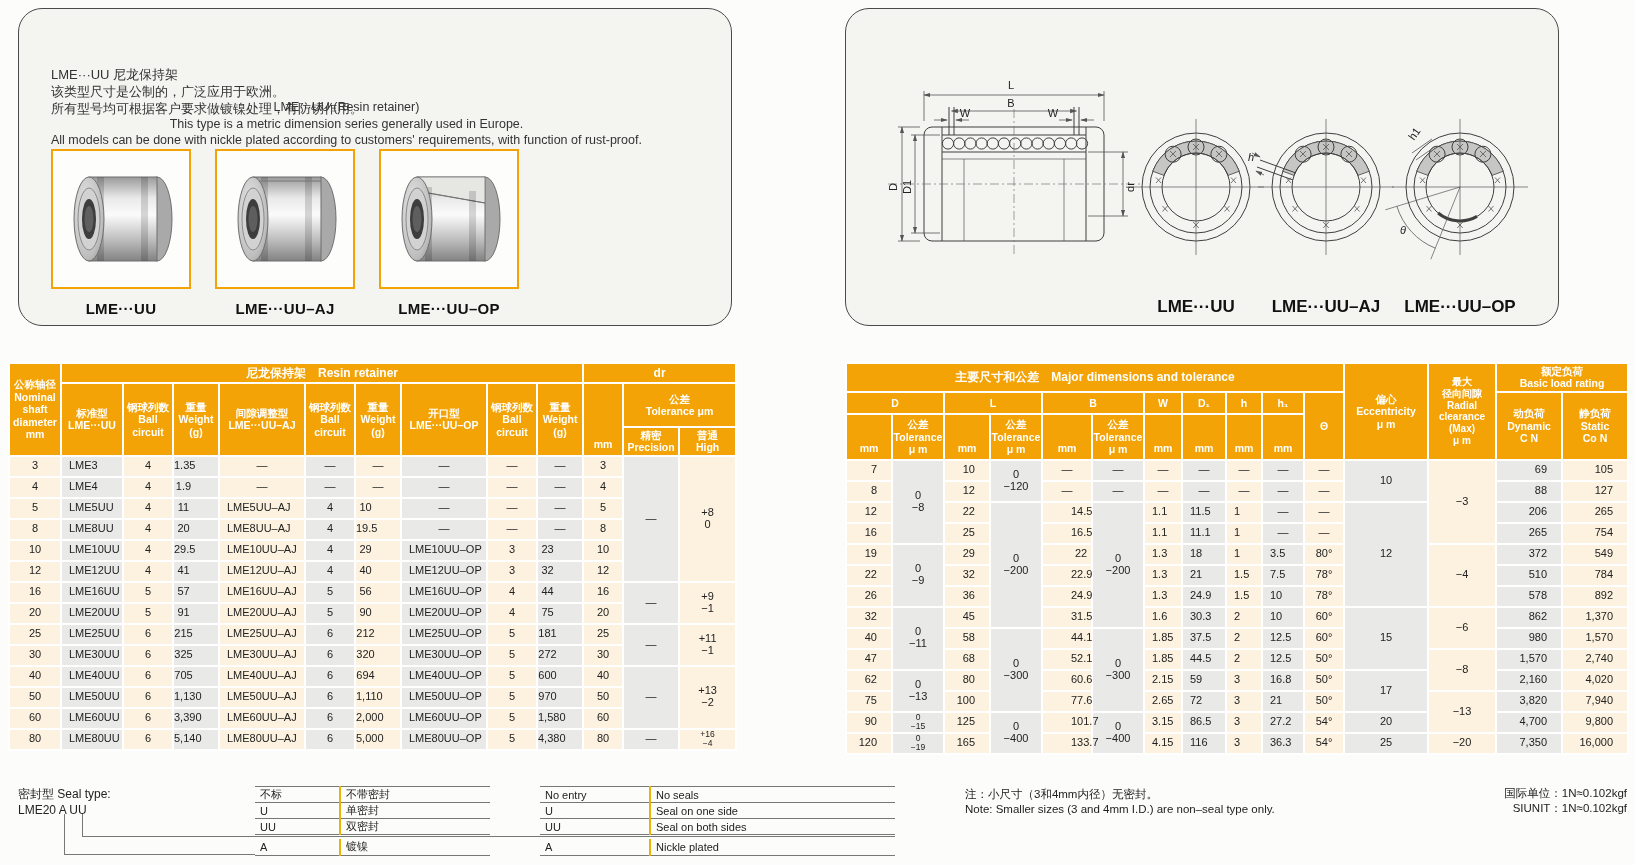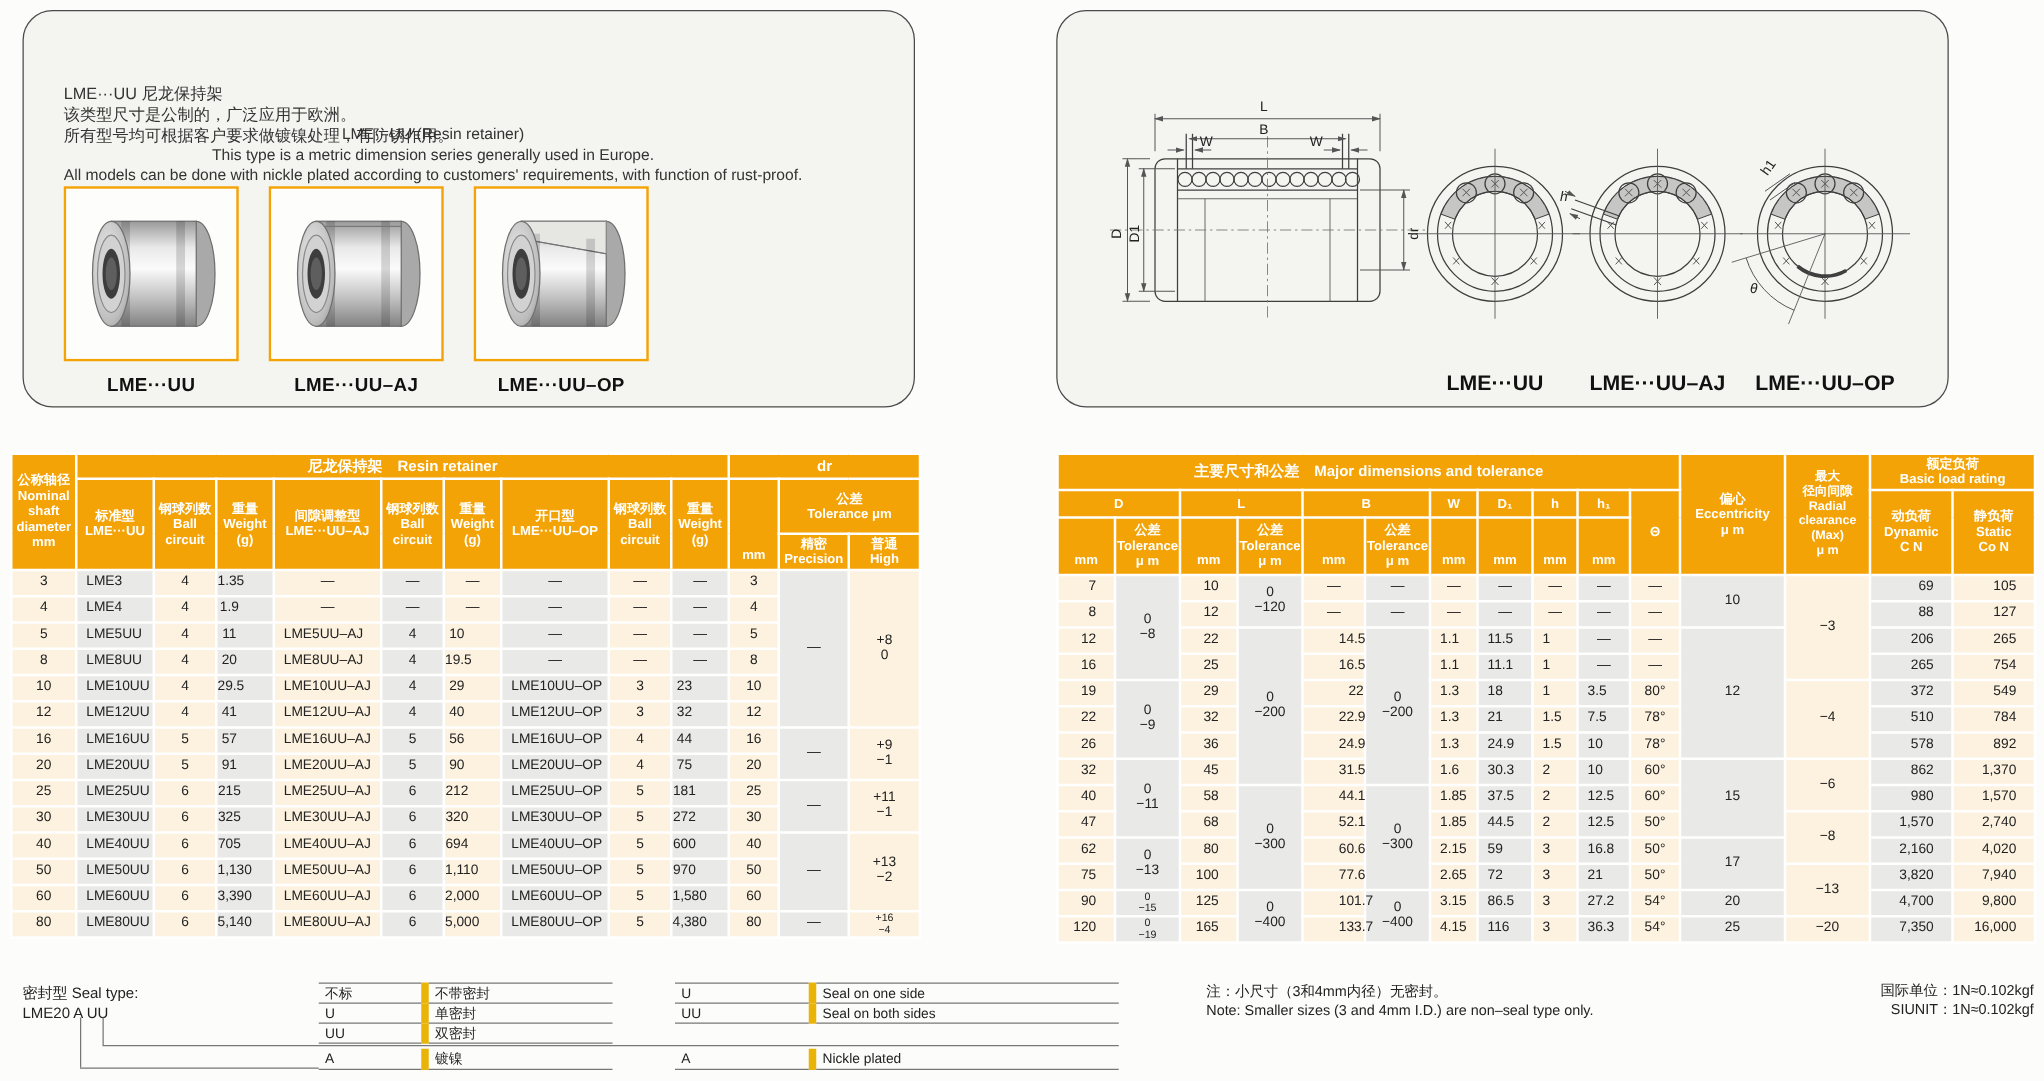--- a/index.html
+++ b/index.html
@@ -48,31 +48,31 @@
   .spec tr.h1 { height:20px; } .spec tr.h2 { height:44px; } .spec tr.h3 { height:27px; }
   #right-table tr.h2 { height:22px; } #right-table tr.h3 { height:46px; }
   .spec th.thb { vertical-align:bottom; padding-bottom:4px; }
   .spec td {
     font-size:11px; height:21px; border:2px solid #fff;
     vertical-align:middle; line-height:1.08; color:#222;
   }
   td.c { background:#FCF2DF; } td.g { background:#E9E9E7; }
   td.ctr { text-align:center; }
   td.lft { text-align:left; padding-left:7px; }
-  td.lft2{ text-align:right; padding-left:28px; }
+  td.lft2{ text-align:center; padding-left:28px; }
   td.rgt { text-align:center; padding-right:25px; }
   td.rgt2{ text-align:right; padding-right:14px; }
   td.dash{ text-align:center; padding:0; }
   td.small { font-size:8.5px; line-height:1.05; }
 
   
   .legend-label { position:absolute; font-size:12px; color:#222; }
   .mini { position:absolute; border-collapse:collapse; table-layout:fixed; border-top:1px solid #777; background:transparent; }
   .mini td { border-bottom:1px solid #777; font-size:11px; height:16px; padding:0 5px; color:#222; vertical-align:middle; }
-  .mini td.key { border-right:6px solid #eab308; }
+  .mini td.key { border-right:2px solid #eab308; }
   .mini.arow { border-top:none; }
   .hline, .vline { position:absolute; background:#777; }
   .note { position:absolute; font-size:11.5px; line-height:15px; color:#222; white-space:pre-line; }
   .units { position:absolute; right:8px; top:786px; font-size:11.5px; line-height:14.5px; text-align:right; color:#222; white-space:pre-line; }
 
   
   .ln { fill:none; stroke:#3f3f3f; stroke-width:1; }
   .thin { fill:none; stroke:#555; stroke-width:0.7; }
   .dim { fill:none; stroke:#555; stroke-width:0.8; }
   .cl { stroke:#777; stroke-width:0.7; stroke-dasharray:9 3 2 3; fill:none; }
@@ -842,20 +842,24 @@
       <tr>
     <td class="key" style="width:85px">A</td>
     <td>镀镍</td>
   </tr>
     </tbody>
 </table>
 
 <table class="mini" style="left:540px; top:786px; width:355px;">
   <tbody id="en-legend">
       <tr>
+        <td class="key" style="width: 110px;">No entry</td>
+        <td>No seals</td>
+      </tr>
+      <tr>
         <td class="key" style="width: 110px;">U</td>
         <td>Seal on one side</td>
       </tr>
       <tr>
         <td class="key" style="width: 110px;">UU</td>
         <td>Seal on both sides</td>
       </tr>
     </tbody>
 </table>
 <table class="mini arow" style="left:540px; top:839px; width:355px;">

